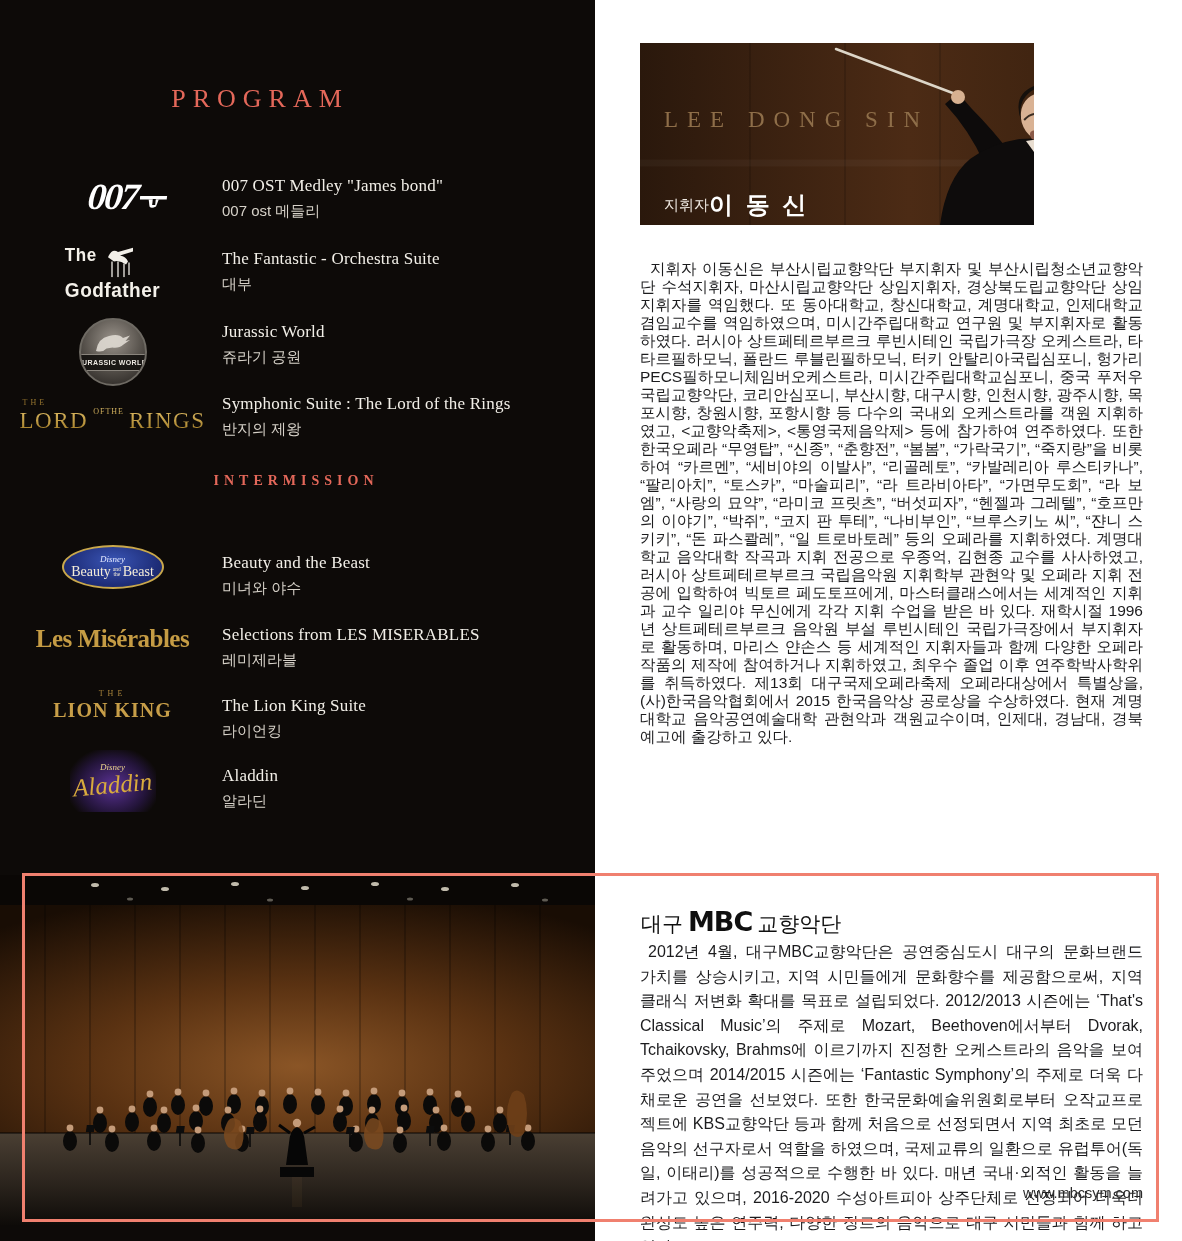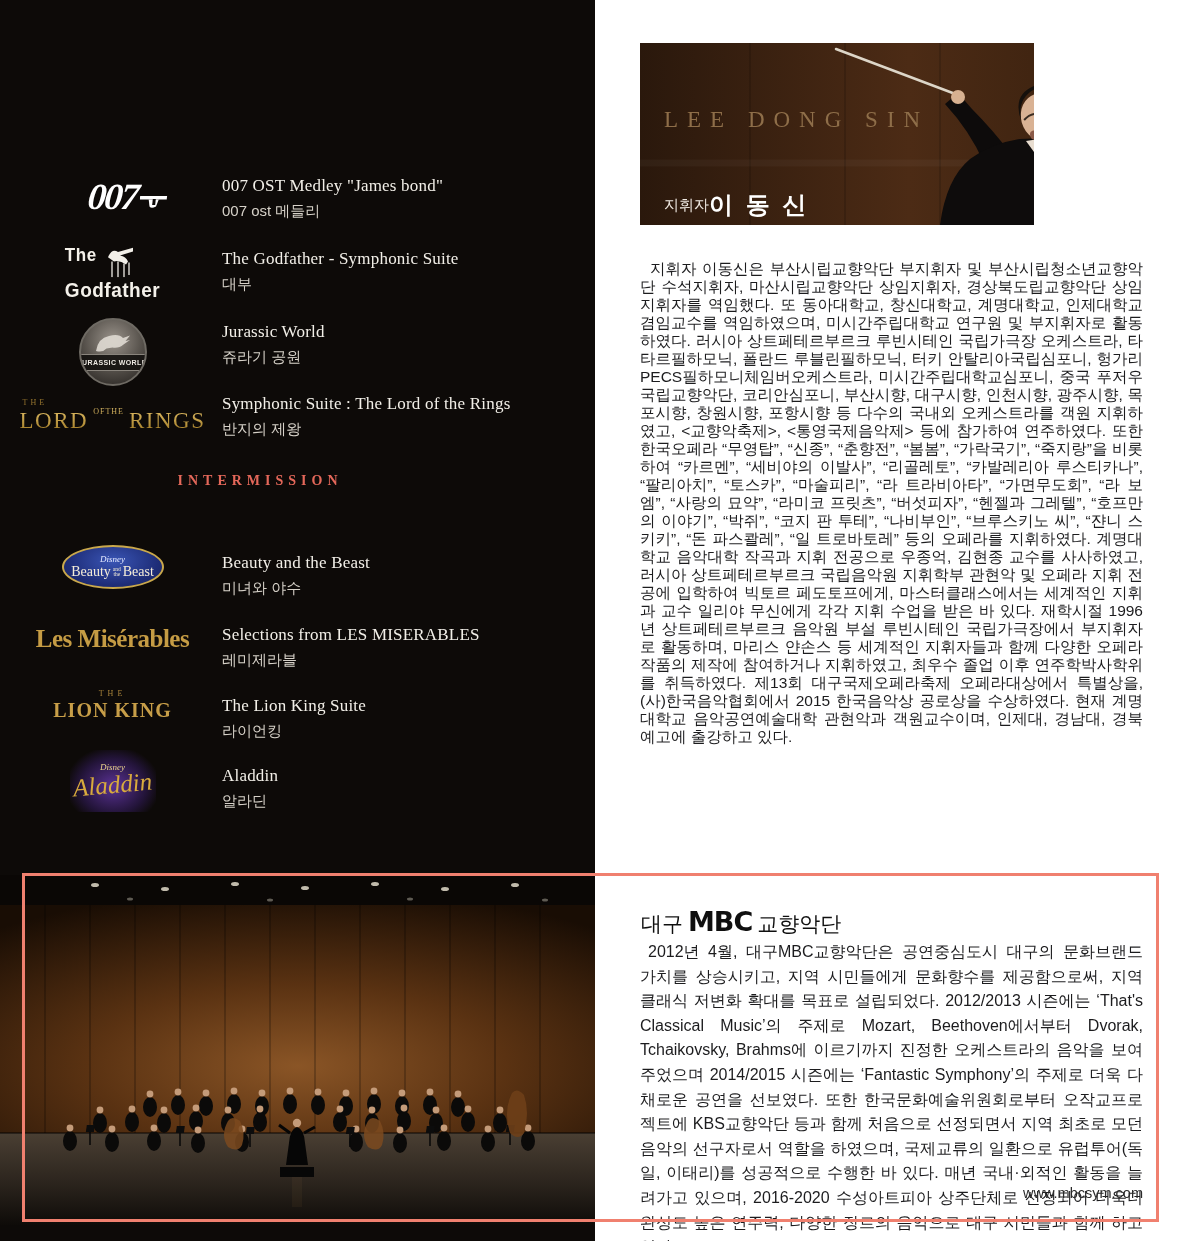--- a/index.html
+++ b/index.html
@@ -4,21 +4,21 @@
 <style>
   html,body{margin:0;padding:0;width:1182px;height:1241px;background:#ffffff;
     font-family:"Liberation Sans",sans-serif;-webkit-font-smoothing:antialiased;}
   .page{position:relative;width:1182px;height:1241px;overflow:hidden;}
 
   
   .left-panel{position:absolute;left:0;top:0;width:595px;height:1241px;background:#0d0a08;}
   .program-heading{position:absolute;left:0;top:84px;width:520px;text-align:center;
     font-family:"Liberation Serif",serif;font-size:26px;letter-spacing:7px;color:#e4685a;}
   .intermission{position:absolute;left:0;top:473px;width:520px;text-align:center;
-    font-family:"Liberation Serif",serif;font-size:14px;letter-spacing:5px;color:#e4685a;font-weight:bold;}
+    font-family:"Liberation Serif",serif;font-size:14px;letter-spacing:5px;color:#e4685a;font-weight:bold;padding-left:36px;}
 
   .row{position:absolute;left:0;width:595px;}
   .logo-cell{position:absolute;left:30px;width:165px;display:flex;justify-content:center;}
   .text-cell{position:absolute;left:222px;top:0;}
   .title{font-family:"Liberation Serif",serif;font-size:17px;color:#f2efe8;letter-spacing:.2px;white-space:nowrap;}
   .subtitle{font-size:15px;color:#d6d1c8;margin-top:6px;}
 
   
   .logo-007{position:relative;font-family:"Liberation Serif",serif;font-style:italic;font-weight:bold;
     font-size:37px;line-height:34px;color:#fff;letter-spacing:-2px;transform:skewX(-6deg);}
@@ -88,20 +88,21 @@
 
   .accent-box{position:absolute;left:22px;top:873px;width:1137px;height:349px;
     border:3px solid #f0806f;box-sizing:border-box;pointer-events:none;z-index:6;}
 </style>
 </head>
 <body>
 
 <div class="page">
 
   <div class="left-panel">
+    <div class="program-heading">PROGRAM</div>
 
     <div class="row" style="top:176px">
       <div class="logo-cell" style="top:4px">
         <div class="logo-007"><span>007</span>
           <span class="gun">
             <svg width="30" height="17" viewBox="0 0 30 17">
                 <rect x="0" y="2" width="27" height="3.6" fill="#fff"></rect>
                 <path d="M9 5.6 L19 5.6 L17 12.5 Q12.5 15 10.5 12.5 Z" fill="#fff"></path>
                 <rect x="13" y="5" width="3" height="6" fill="#0d0a08"></rect>
               </svg>
@@ -128,21 +129,21 @@
                     <line x1="23" y1="17" x2="23" y2="30"></line>
                     <line x1="28" y1="16" x2="28" y2="28"></line>
                   </g>
                 </svg>
             </span>
           </div>
           <div class="gf-bottom">Godfather</div>
         </div>
       </div>
       <div class="text-cell">
-        <div class="title">The Godfather - Symphonic Suite</div>
+        <div class="title">The Fantastic - Orchestra Suite</div>
         <div class="subtitle">대부</div>
       </div>
     </div>
 
     <div class="row" style="top:322px">
       <div class="logo-cell" style="top:-4px">
         <div class="logo-jurassic">
           <span class="jw-rex">
             <svg width="42" height="30" viewBox="0 0 42 30">
                 <path d="M4 23 Q6 10 17 8 Q27 5.5 31 10 L38 7.5 L33.5 13 L38 12 L31.5 16.5 Q27 20.5 20.5 19.5 L14.5 20.5 Q10.5 25 4 23 Z" fill="#ddd8d0" opacity=".92"></path>

